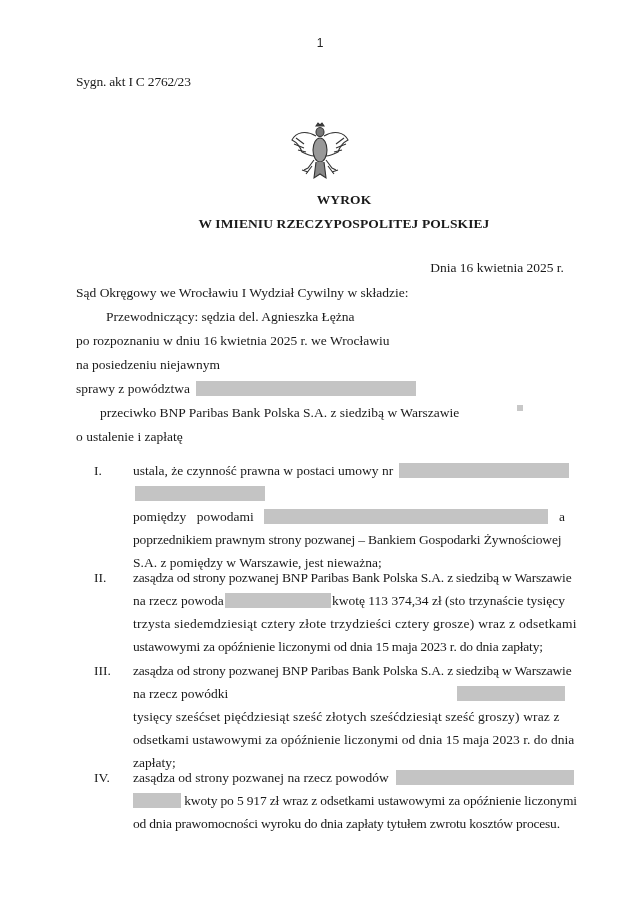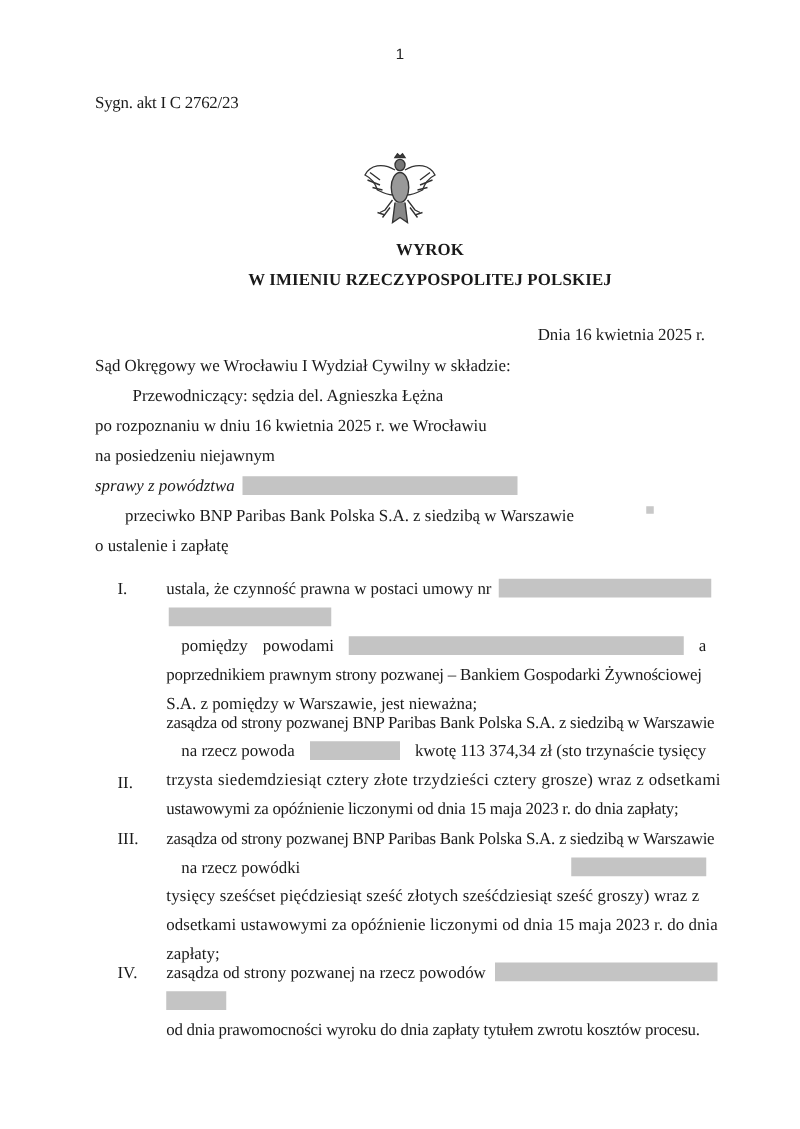--- a/index.html
+++ b/index.html
@@ -32,21 +32,21 @@
     .small-mark {
       position: absolute; left: 517px; top: 405px; width: 6px; height: 6px; background: #c8c8c8;
     }
     .item-num {
       position: absolute; left: 94px; font-size: 13.5px;
     }
     .item-line {
       position: absolute; left: 133px; width: 432px; font-size: 13.5px; white-space: nowrap;
     }
     .justify { display: flex; justify-content: space-between; }
-    .justify span { white-space: nowrap; margin-left: 12px; }
+    .justify span { white-space: nowrap; }
   </style>
 </head>
 <body>
 
 <div class="page-number">1</div>
 <div class="signature">Sygn. akt I C 2762/23</div>
 
 <svg class="emblem" viewBox="0 0 64 60">
   <g fill="none" stroke="#333" stroke-width="1.1">
     <path d="M28 4 L30 1 L32 3 L34 1 L36 4 Z" fill="#444"></path>
@@ -64,21 +64,21 @@
 </svg>
 
 <div class="title t1">WYROK</div>
 <div class="title t2">W IMIENIU RZECZYPOSPOLITEJ POLSKIEJ</div>
 <div class="date">Dnia 16 kwietnia 2025 r.</div>
 
 <div class="line" style="top:285px;">Sąd Okręgowy we Wrocławiu I Wydział Cywilny w składzie:</div>
 <div class="line" style="top:309px; left:106px;">Przewodniczący: sędzia del. Agnieszka Łężna</div>
 <div class="line" style="top:333px;">po rozpoznaniu w dniu 16 kwietnia 2025 r. we Wrocławiu</div>
 <div class="line" style="top:357px;">na posiedzeniu niejawnym</div>
-<div class="line" style="top:381px;font-style:italic;">
+<div class="line" style="top:381px;">
   <span>sprawy z powództwa</span>
   <span class="redact" style="width:220px; margin-left:3px;"></span>
 </div>
 <div class="line" style="top:405px;margin-left:24px;">przeciwko BNP Paribas Bank Polska S.A. z siedzibą w Warszawie</div>
 <div class="small-mark"></div>
 <div class="line" style="top:429px;">o ustalenie i zapłatę</div>
 
 <div class="item-num" style="top:463px;">I.</div>
 <div class="item-line" style="top:463px;">
   <span>ustala, że czynność prawna w postaci umowy nr</span>
@@ -89,21 +89,21 @@
 </div>
 <div class="item-line justify" style="top:509px;">
   <span>pomiędzy</span>
   <span>powodami</span>
   <span class="redact" style="width:284px;"></span>
   <span>a</span>
 </div>
 <div class="item-line" style="top:532px; letter-spacing:-0.15px;">poprzednikiem prawnym strony pozwanej – Bankiem Gospodarki Żywnościowej</div>
 <div class="item-line" style="top:555px;">S.A. z pomiędzy w Warszawie, jest nieważna;</div>
 
-<div class="item-num" style="top:570px;margin-top:48px;">II.</div>
+<div class="item-num" style="top:570px;">II.</div>
 <div class="item-line" style="top:570px; letter-spacing:-0.2px;">zasądza od strony pozwanej BNP Paribas Bank Polska S.A. z siedzibą w Warszawie</div>
 <div class="item-line justify" style="top:593px;">
   <span>na rzecz powoda</span>
   <span class="redact" style="width:106px;"></span>
   <span>kwotę 113 374,34 zł (sto trzynaście tysięcy</span>
 </div>
 <div class="item-line" style="top:616px; letter-spacing:0.25px;">trzysta siedemdziesiąt cztery złote trzydzieści cztery grosze) wraz z odsetkami</div>
 <div class="item-line" style="top:639px; letter-spacing:-0.2px;">ustawowymi za opóźnienie liczonymi od dnia 15 maja 2023 r. do dnia zapłaty;</div>
 
 <div class="item-num" style="top:663px;">III.</div>
@@ -116,14 +116,15 @@
 <div class="item-line" style="top:732px; letter-spacing:0.05px;">odsetkami ustawowymi za opóźnienie liczonymi od dnia 15 maja 2023 r. do dnia</div>
 <div class="item-line" style="top:755px;">zapłaty;</div>
 
 <div class="item-num" style="top:770px;">IV.</div>
 <div class="item-line" style="top:770px;">
   <span>zasądza od strony pozwanej na rzecz powodów</span>
   <span class="redact" style="width:178px; margin-left:4px;"></span>
 </div>
 <div class="item-line" style="top:793px; letter-spacing:-0.15px;">
   <span class="redact" style="width:48px;"></span>
+  <span>kwoty po 5 917 zł wraz z odsetkami ustawowymi za opóźnienie liczonymi</span>
 </div>
 <div class="item-line" style="top:816px; letter-spacing:-0.2px;">od dnia prawomocności wyroku do dnia zapłaty tytułem zwrotu kosztów procesu.</div>
 
 </body></html>

